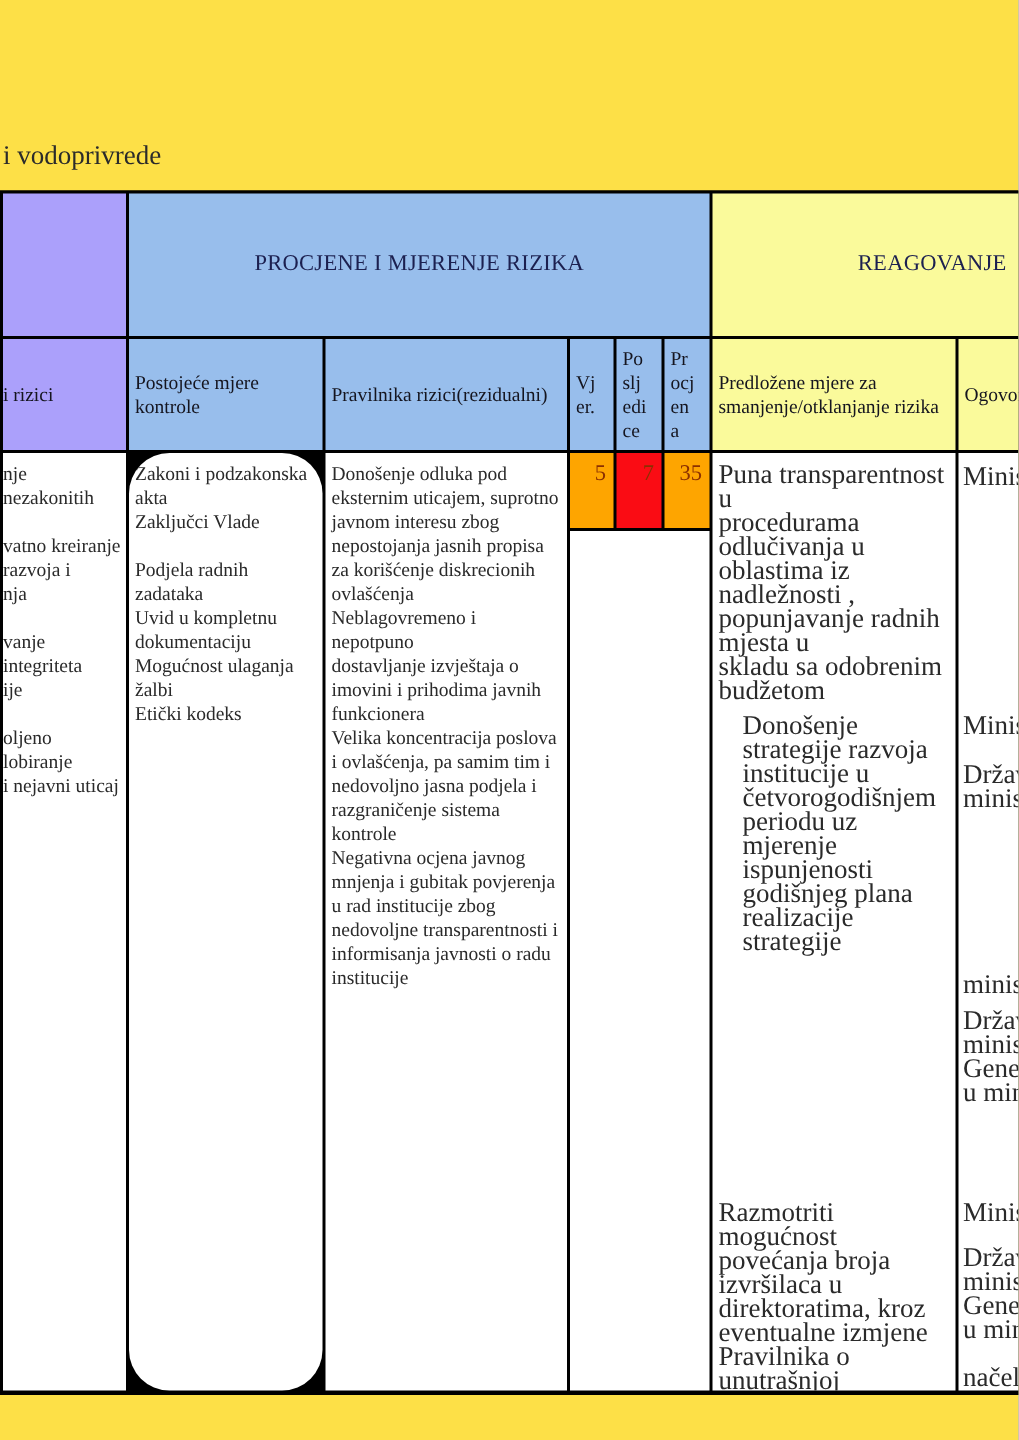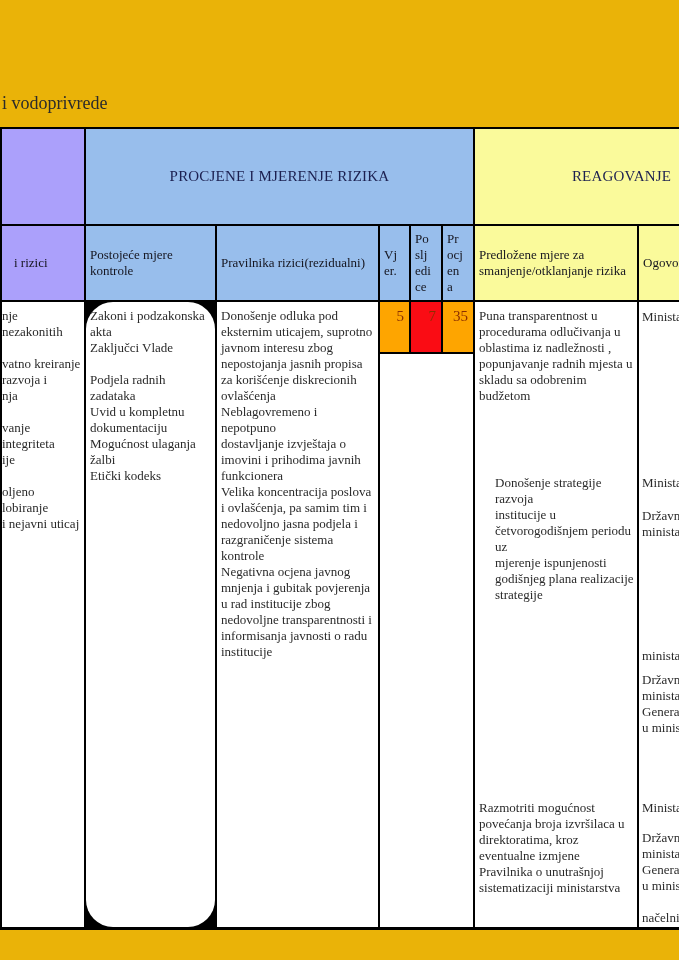--- a/index.html
+++ b/index.html
@@ -1,17 +1,17 @@
 <!DOCTYPE html>
 <html style="--color-purple: #ABA0FB; --color-blue: #98BEEC; --color-yellow: #FAFA9B; --color-orange: #FEA500; --color-red: #FA0C14; --color-score_text: #8B3000;"><head>
 <meta charset="utf-8">
 <style>
   html,body{margin:0;padding:0;background:#fff;}
   #screen{
-    position:relative;width:679px;height:960px;background:#eab308;
+    position:relative;width:679px;height:960px;background:#fde047;
     overflow:hidden;font-family:"Liberation Serif",serif;
   }
   .heading{
     position:absolute;left:2px;top:92px;font-size:18px;line-height:22px;color:#2b2b2b;
   }
   .risk-table{
     position:absolute;left:0;top:127px;width:770px;
     display:grid;
     grid-template-columns:82px 129px 161px 29px 30px 30px 162px 129px;
     grid-template-rows:95px 74px 50px 573px;
@@ -52,34 +52,34 @@
   
   .h1text{
     display:flex;align-items:center;justify-content:center;
     font-size:15px;color:#1c2050;letter-spacing:.2px;
   }
   .h2text{
     display:flex;align-items:center;
     font-size:13px;line-height:16px;white-space:pre-line;
     padding:2px 3px 2px 4px;color:#15151f;
   }
-  .h2-noleftpad{padding-left:12px;text-align:center;}
+  .h2-noleftpad{padding-left:0;text-align:center;}
   .bodytext{
     font-size:13px;line-height:16px;white-space:pre-line;
     padding:6px 3px 0 4px;
   }
   .bodytext-flushleft{padding-left:0;}
   .score{
     font-size:15px;line-height:17px;text-align:right;
     padding:6px 5px 0 0;color:var(--color-score_text,#8B3000);
   }
   .relcell{position:relative;padding:0;}
   .block{
     position:absolute;left:4px;right:2px;
-    font-size:13px;line-height:16px;white-space:pre-line;
+    font-size:18px;line-height:16px;white-space:pre-line;
   }
   .bc8 .block{left:3px;right:0;}
   .mb1{top:6px;} .mb2{top:173px;margin-left:16px;} .mb3{top:338px;} .mb4{top:498px;}
   .ob1{top:7px;}  .ob2{top:173px;} .ob3{top:206px;} .ob4{top:346px;}
   .ob5{top:370px;}.ob6{top:498px;} .ob7{top:528px;} .ob8{top:608px;}
 </style>
 </head>
 <body>
 
 <div id="screen">

